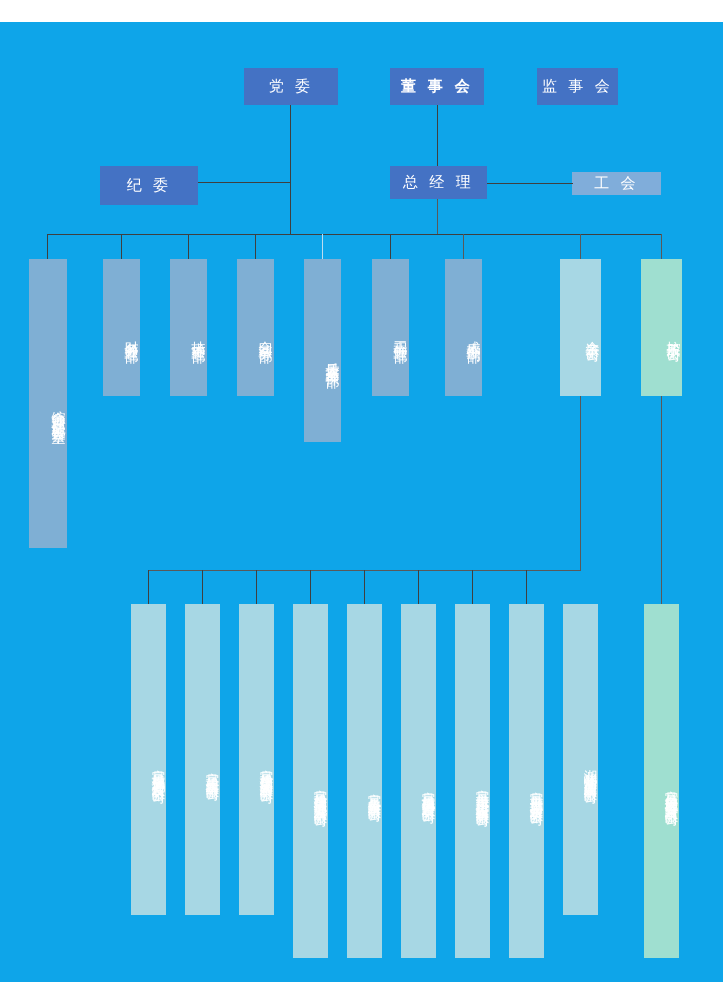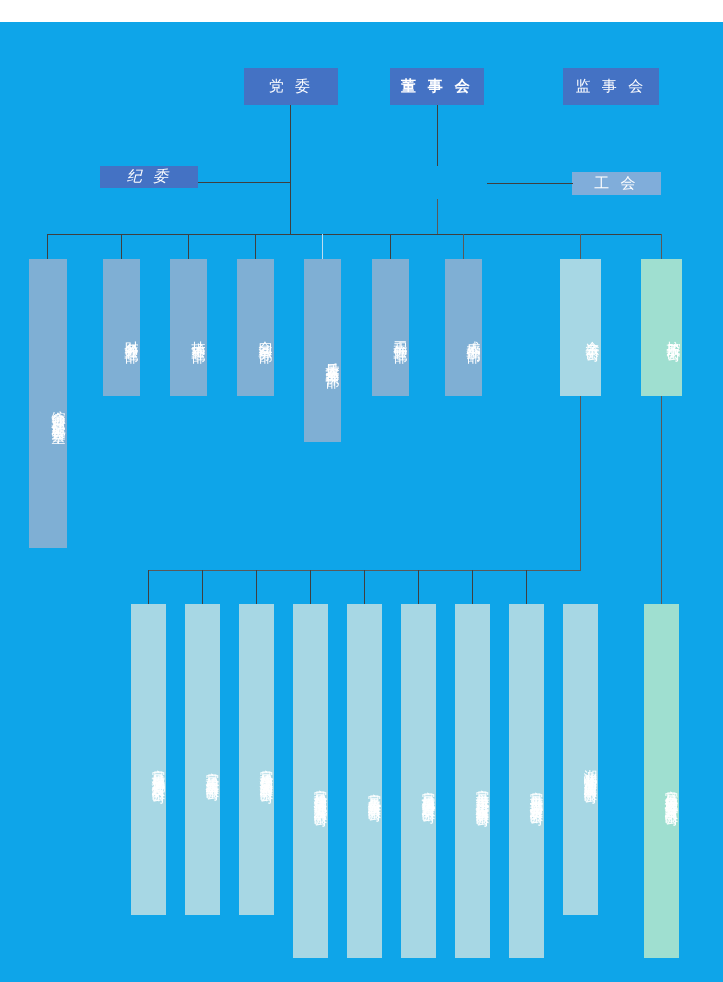--- a/index.html
+++ b/index.html
@@ -69,24 +69,25 @@
 </style>
 </head>
 <body>
 
 <div id="chart">
 
   <div class="node horiz c-dark" style="left:244px; top:46px; width:94px; height:37px;">党 委</div>
 
   <div class="node horiz c-dark" style="left:390px; top:46px; width:94px; height:37px;font-weight:bold;">董 事 会</div>
 
-  <div class="node horiz c-dark" style="left:563px; top:46px; width:96px; height:37px;">监 事 会</div>
+  <div class="node horiz c-dark" style="left:537px; top:46px; width:81px; height:37px;">监 事 会</div>
 
-  <div class="node horiz c-dark" style="left:100px; top:144px; width:98px; height:22px;font-style:italic;">纪 委</div>
+  <div class="node horiz c-dark" style="left:100px; top:144px; width:98px; height:39px;">纪 委</div>
 
+  <div class="node horiz c-dark" style="left:390px; top:144px; width:97px; height:33px;">总 经 理</div>
 
   <div class="node horiz c-mid2" style="left:572px; top:150px; width:89px; height:23px;">工 会</div>
 
   <div class="ln v" style="left:290px; top:83px; height:129px;"></div>
 
   <div class="ln v" style="left:437px; top:83px; height:61px;"></div>
 
   <div class="ln h" style="left:198px; top:160px; width:93px;"></div>
 
   <div class="ln h" style="left:487px; top:161px; width:86px;"></div>

